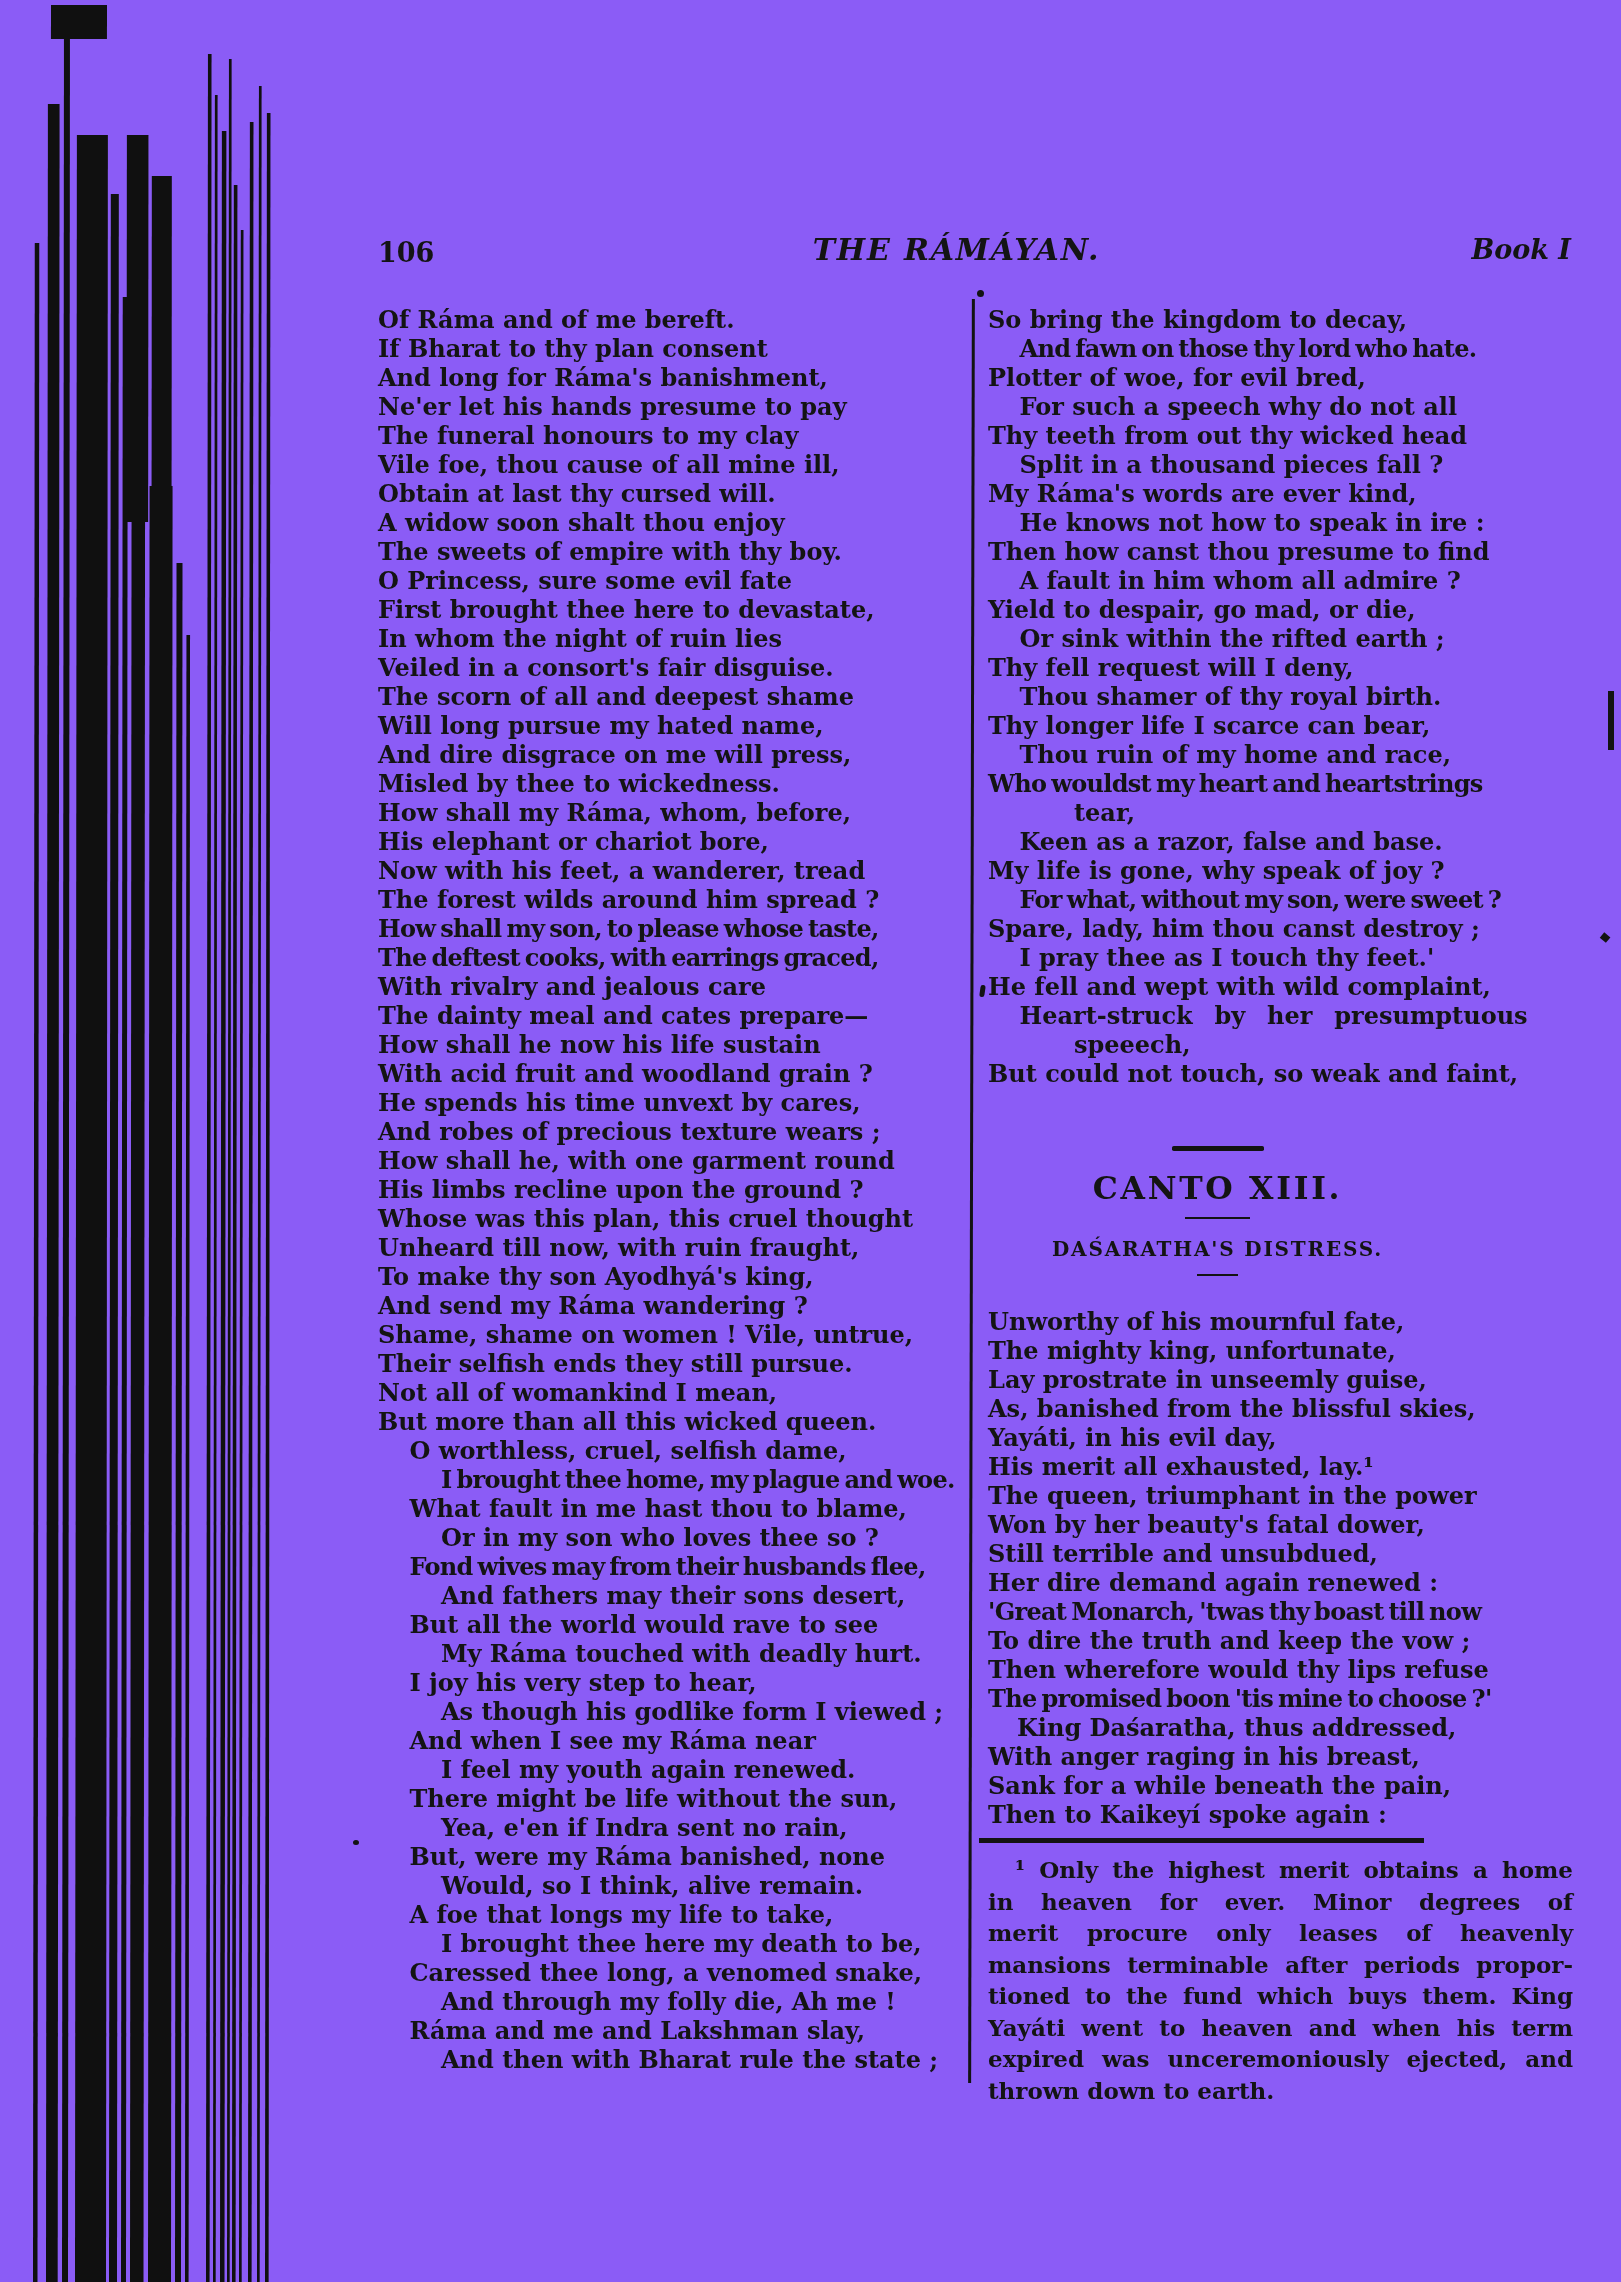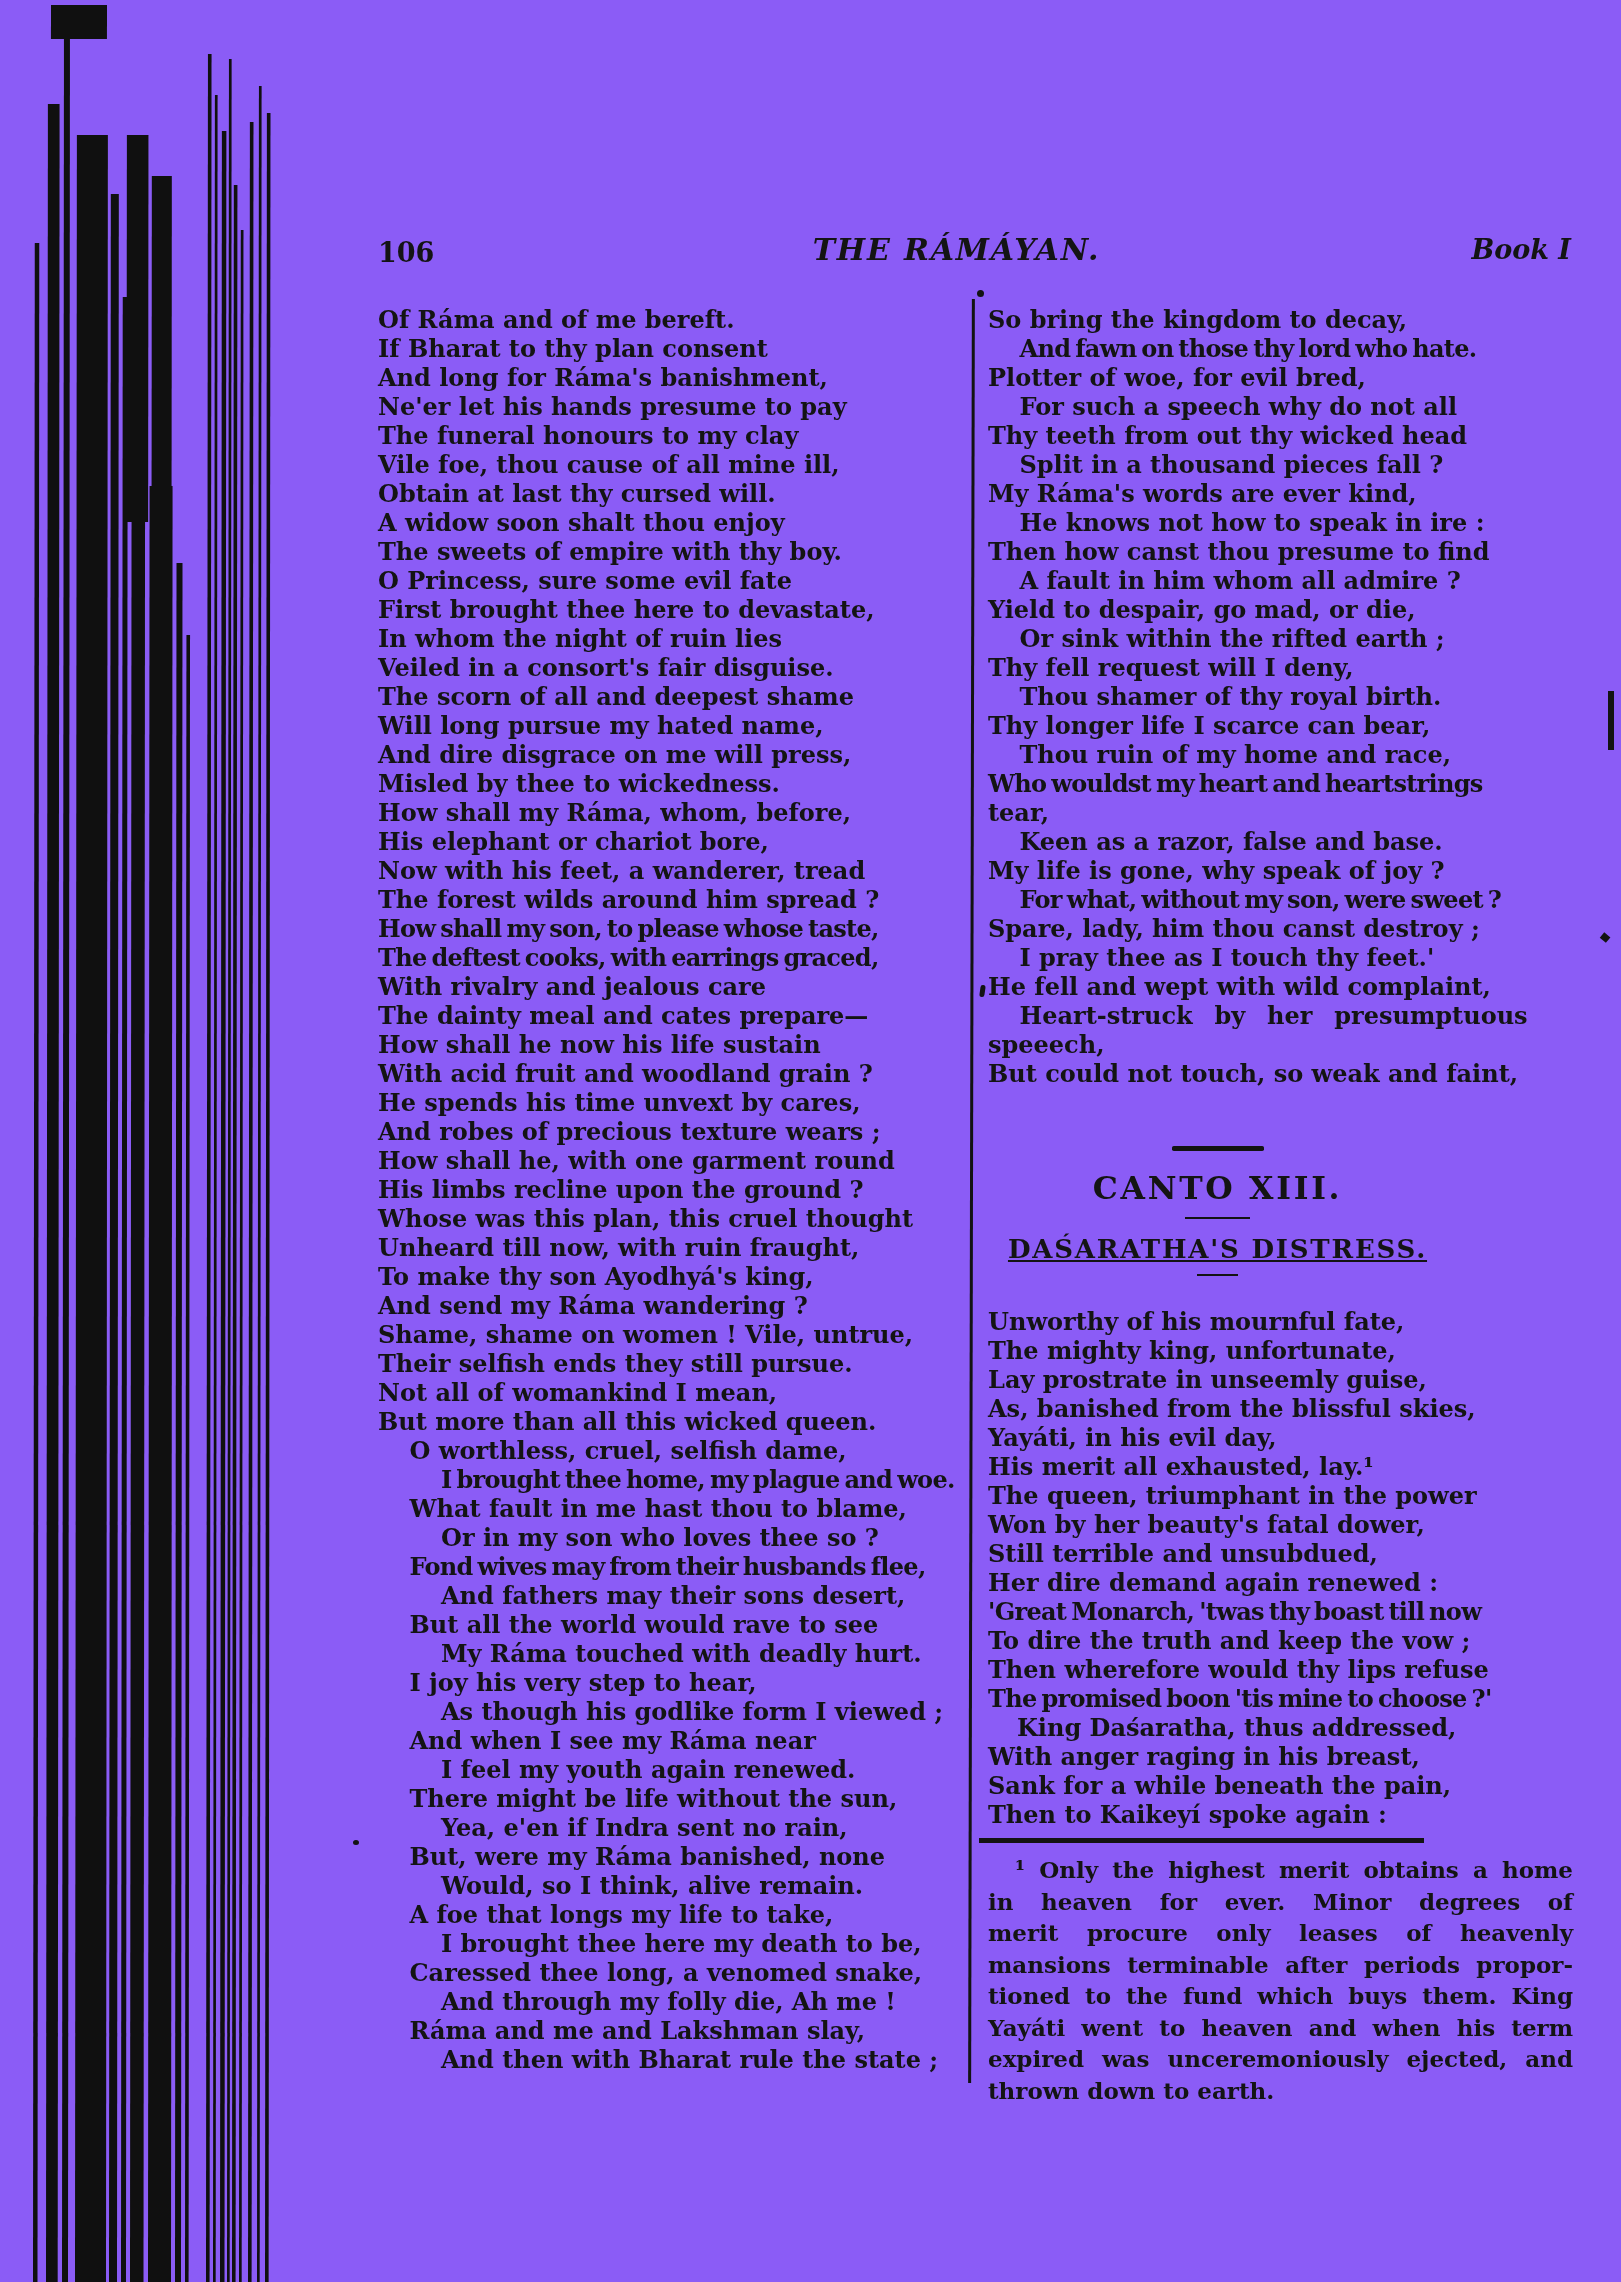--- a/index.html
+++ b/index.html
@@ -49,31 +49,31 @@
   .col-divider{position:absolute; left:970px; top:299px; width:2.7px; height:1784px; background:#131313; transform:rotate(.12deg);}
   .lcol{position:absolute; left:378px; top:305px; width:594px;}
   .rcol1{position:absolute; left:988px; top:305px; width:590px;}
   .rcol2{position:absolute; left:988px; top:1307px; width:590px;}
   .vline{
     white-space:nowrap; line-height:29px; height:29px;
     font-size:24px; font-weight:700;
   }
   .ind1{margin-left:31.5px;}
   .ind2{margin-left:63px;}
-  .ind3{}
+  .ind3{margin-left:86px;}
   .par{margin-left:29px;}
   .tight{letter-spacing:-0.7px; word-spacing:-2.7px;}
   .wide{word-spacing:13.5px;}
   
   .canto{position:absolute; left:988px; top:1132px; width:459px; text-align:center;}
   .rule{background:#131313; margin:0 auto;}
   .rule-big{width:92px; height:4.5px; margin-top:14.4px; border-radius:1.8px;}
   .canto-title{font-size:31.5px; font-weight:700; letter-spacing:2.7px; margin-top:19px; line-height:36px;}
   .rule-small{width:65px; height:2.7px; margin-top:10.8px;}
-  .canto-sub{font-size:26px; font-weight:700; letter-spacing:1.8px; margin-top:14.4px; line-height:31px;text-decoration:underline;}
+  .canto-sub{font-size:20px; font-weight:700; letter-spacing:1.8px; margin-top:14.4px; line-height:31px;}
   .rule-smaller{width:41px; height:2.7px; margin-top:9px;}
   
   .footnote-rule{position:absolute; left:979px; top:1838px; width:445px; height:4.5px; background:#131313;}
   .footnote{position:absolute; left:988px; top:1854px; width:585px;}
   .fline{font-size:23px; font-weight:700; line-height:31.5px; height:31.5px; white-space:nowrap;}
   .fline.just{white-space:normal; text-align:justify; text-align-last:justify;}
   .fline.fnpar{text-indent:27px;}
   
   .speck{position:absolute; background:#131313;}
   .speck-header-dot{left:977px; top:290px; width:7.2px; height:7.2px; border-radius:50%;}

